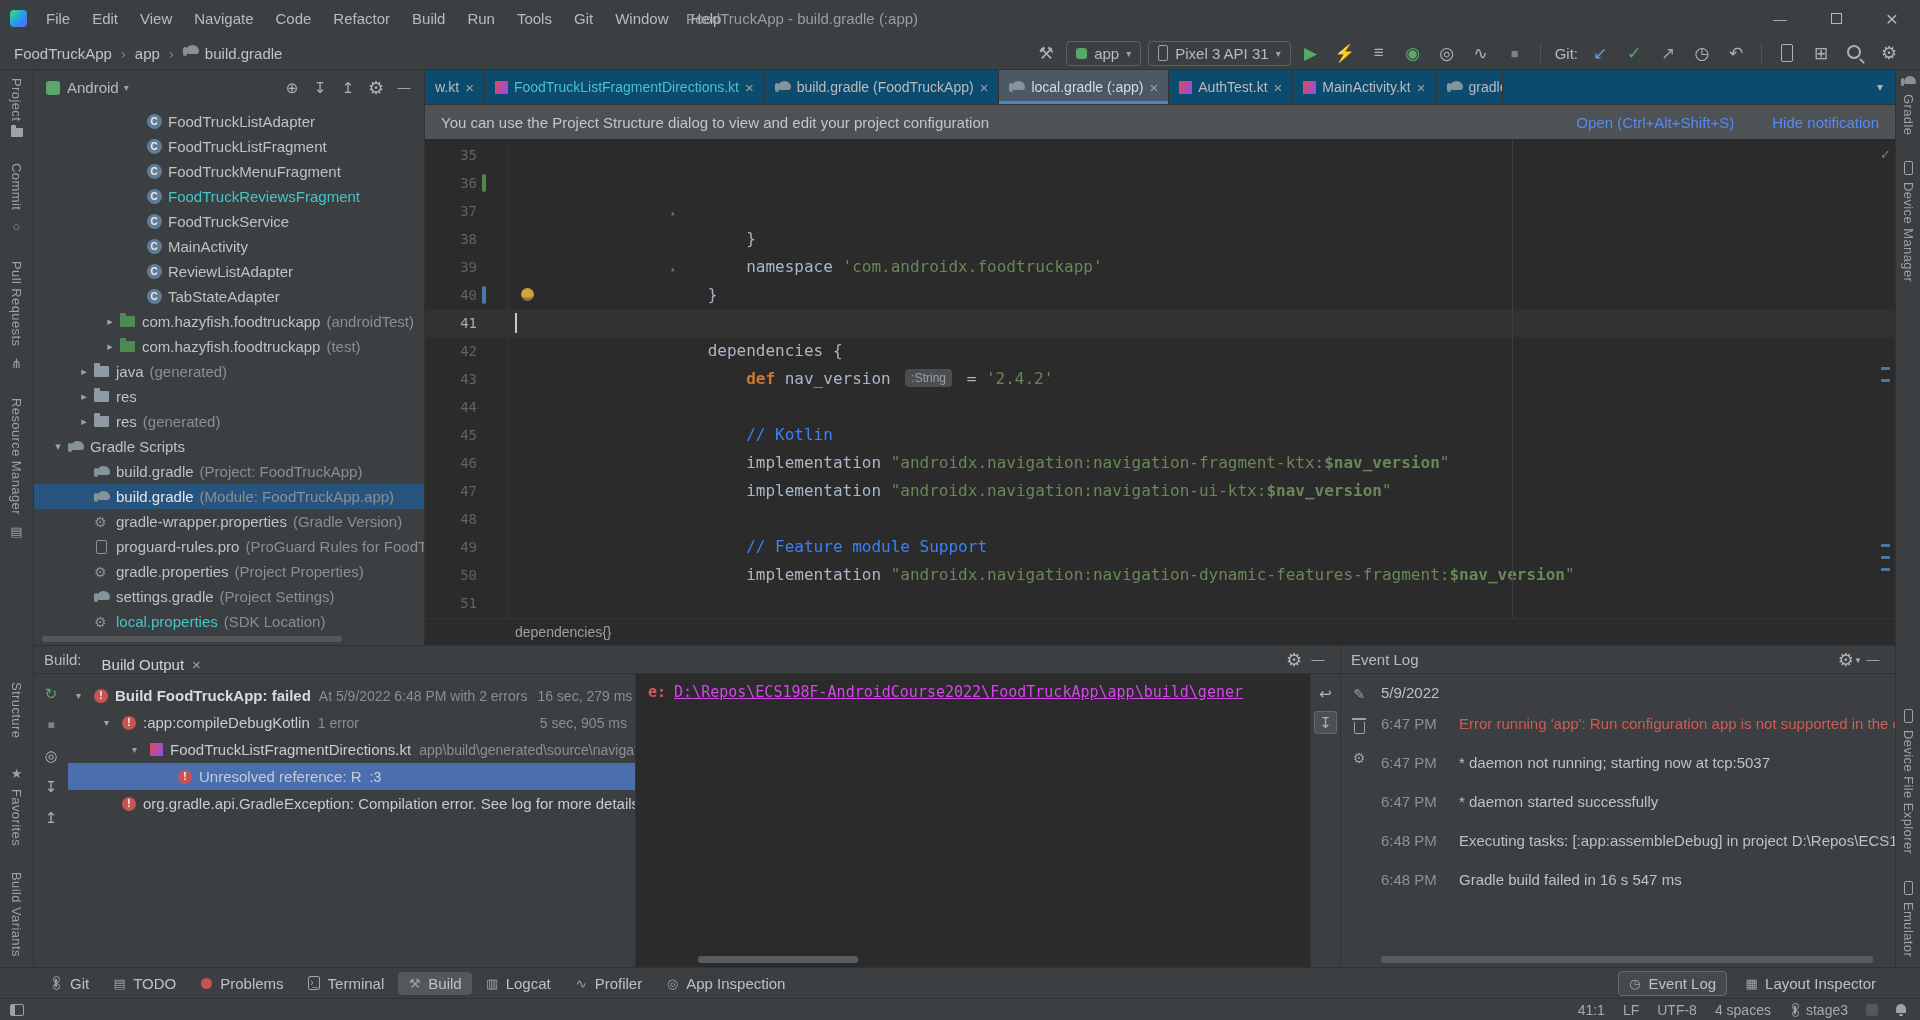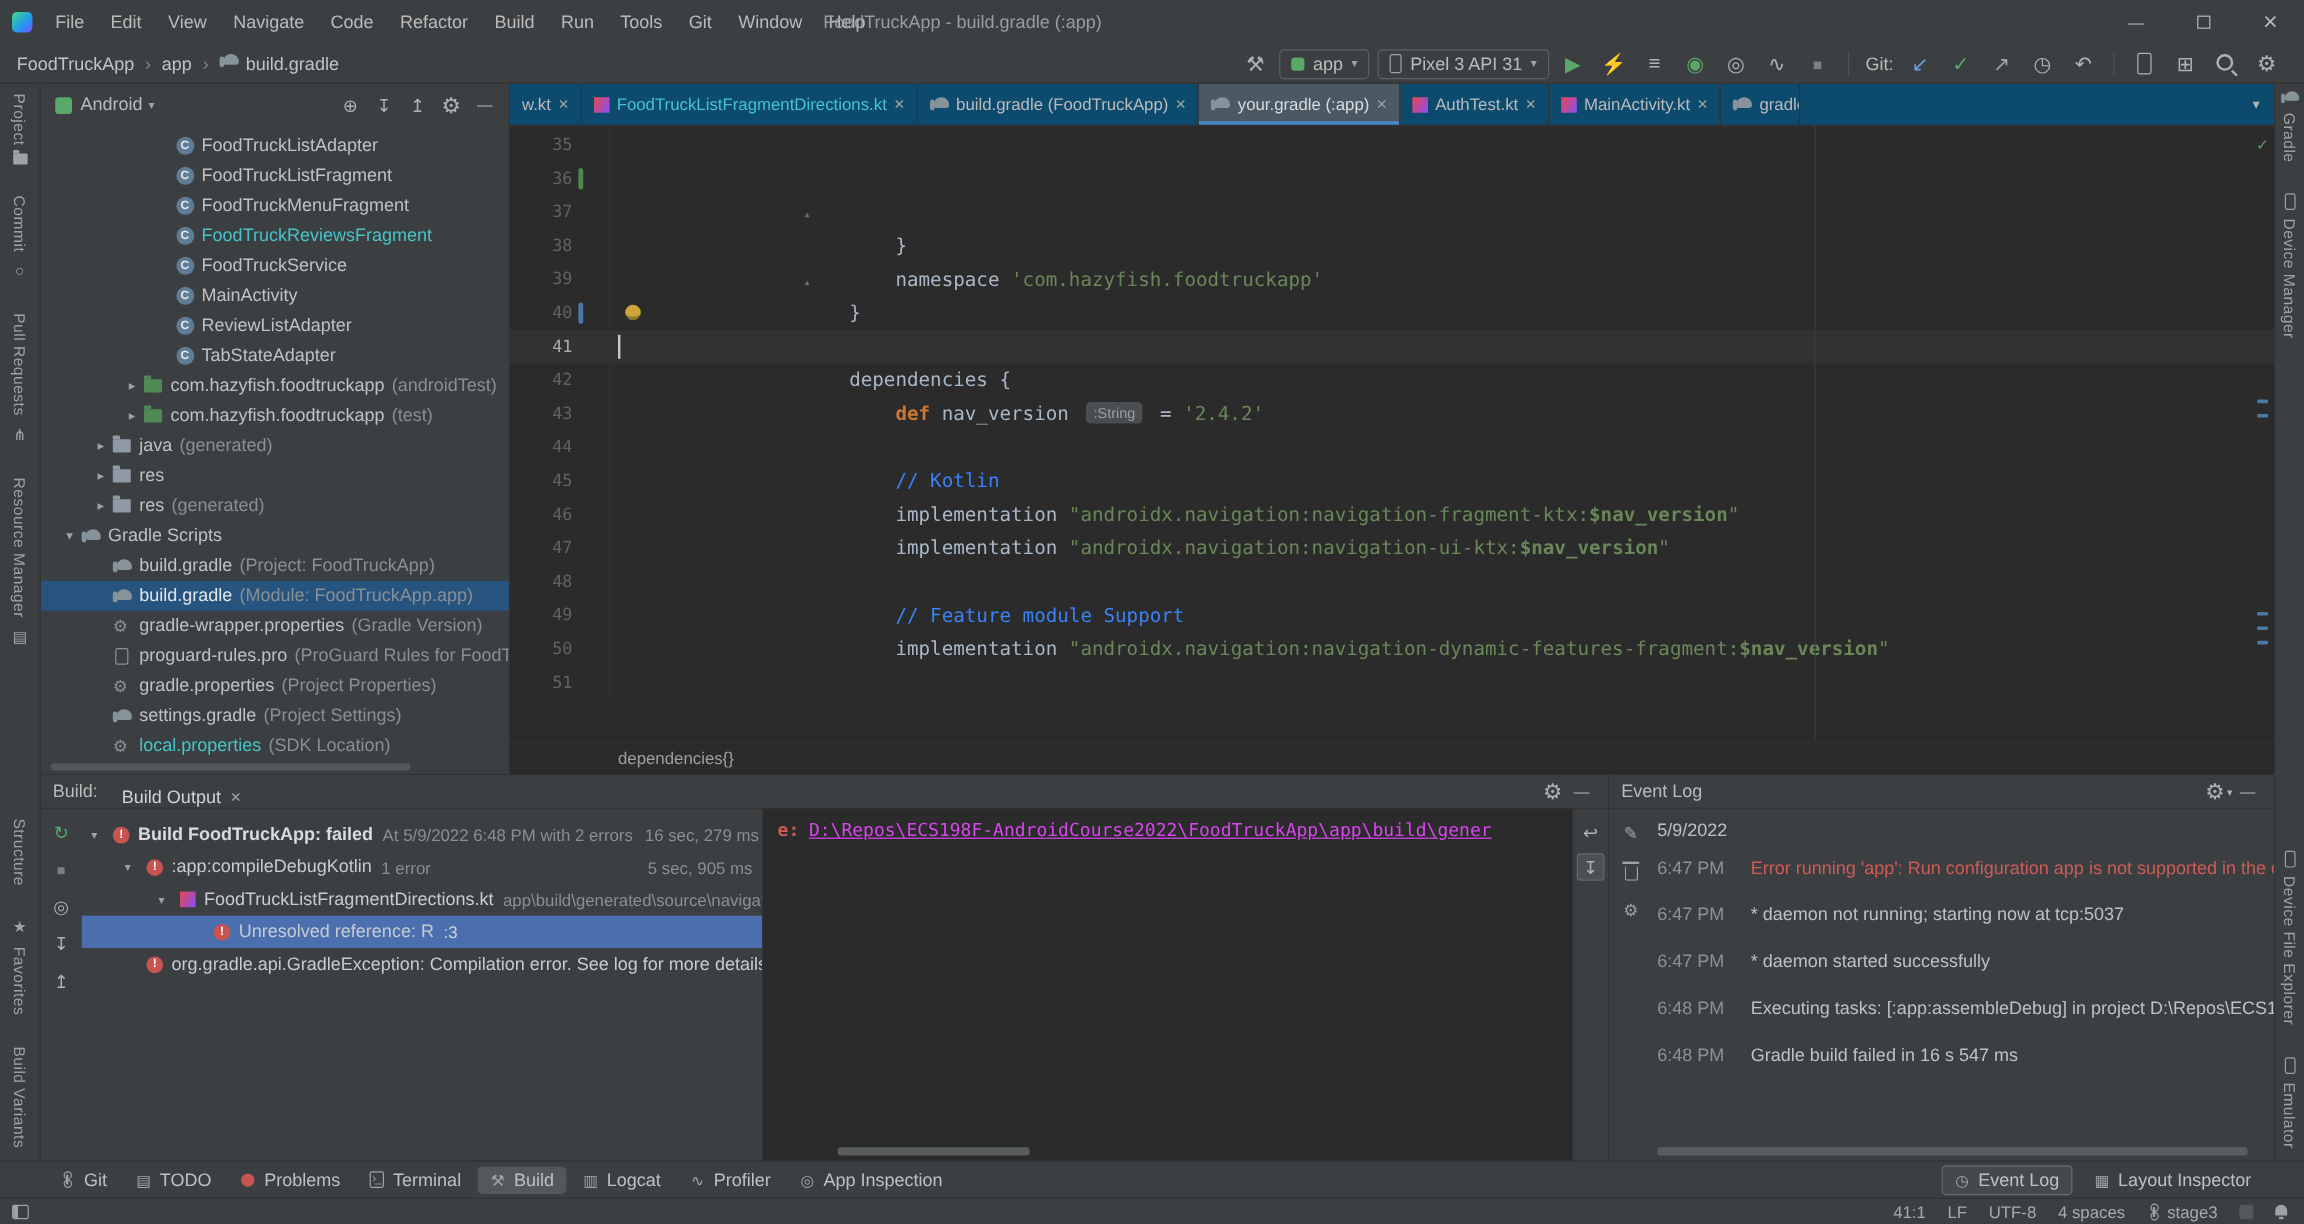--- a/index.html
+++ b/index.html
@@ -585,21 +585,21 @@
                   <span class="tab-label">FoodTruckListFragmentDirections.kt</span>
                   <span class="tab-close"></span>
                 </div>
                 <div class="tab">
                   <span class="tabicon gradle"></span>
                   <span class="tab-label">build.gradle (FoodTruckApp)</span>
                   <span class="tab-close"></span>
                 </div>
                 <div class="tab active">
                   <span class="tabicon gradle"></span>
-                  <span class="tab-label">your.gradle (:app)</span>
+                  <span class="tab-label">local.gradle (:app)</span>
                   <span class="tab-close"></span>
                 </div>
                 <div class="tab">
                   <span class="tabicon kt"></span>
                   <span class="tab-label">AuthTest.kt</span>
                   <span class="tab-close"></span>
                 </div>
                 <div class="tab">
                   <span class="tabicon kt"></span>
                   <span class="tab-label">MainActivity.kt</span>
@@ -607,20 +607,27 @@
                 </div>
                 <div class="tab clip">
                   <span class="tabicon gradle"></span>
                   <span class="tab-label">gradle</span>
 
                 </div>
               </div>
             <span class="tab-overflow"></span>
           </div>
 
+          <div class="notif">
+            <span class="notif-text">You can use the Project Structure dialog to view and edit your project configuration</span>
+            <span class="notif-links">
+              <a class="notif-link">Open (Ctrl+Alt+Shift+S)</a>
+              <a class="notif-link">Hide notification</a>
+            </span>
+          </div>
 
           <div class="code-area">
             <div class="lines">
 
             <div class="line">
                   <span class="lnum">35</span>
                   <span class="gmark">
                     
                     <span class="fold">▴</span>
                   </span>
@@ -632,21 +639,21 @@
                 </div>
                 <div class="line">
                   <span class="lnum">36</span>
                   <span class="gmark">
                     <span class="vcs g"></span>
                     <span class="fold"></span>
                   </span>
                   <span class="code">
                     
                     
-                    <span class="segline"><span class="p">    namespace </span><span class="s">'com.hazyfish.foodtruckapp'</span></span>
+                    <span class="segline"><span class="p">    namespace </span><span class="s">'com.androidx.foodtruckapp'</span></span>
                   </span>
                 </div>
                 <div class="line">
                   <span class="lnum">37</span>
                   <span class="gmark">
                     
                     <span class="fold">▴</span>
                   </span>
                   <span class="code">
                     

